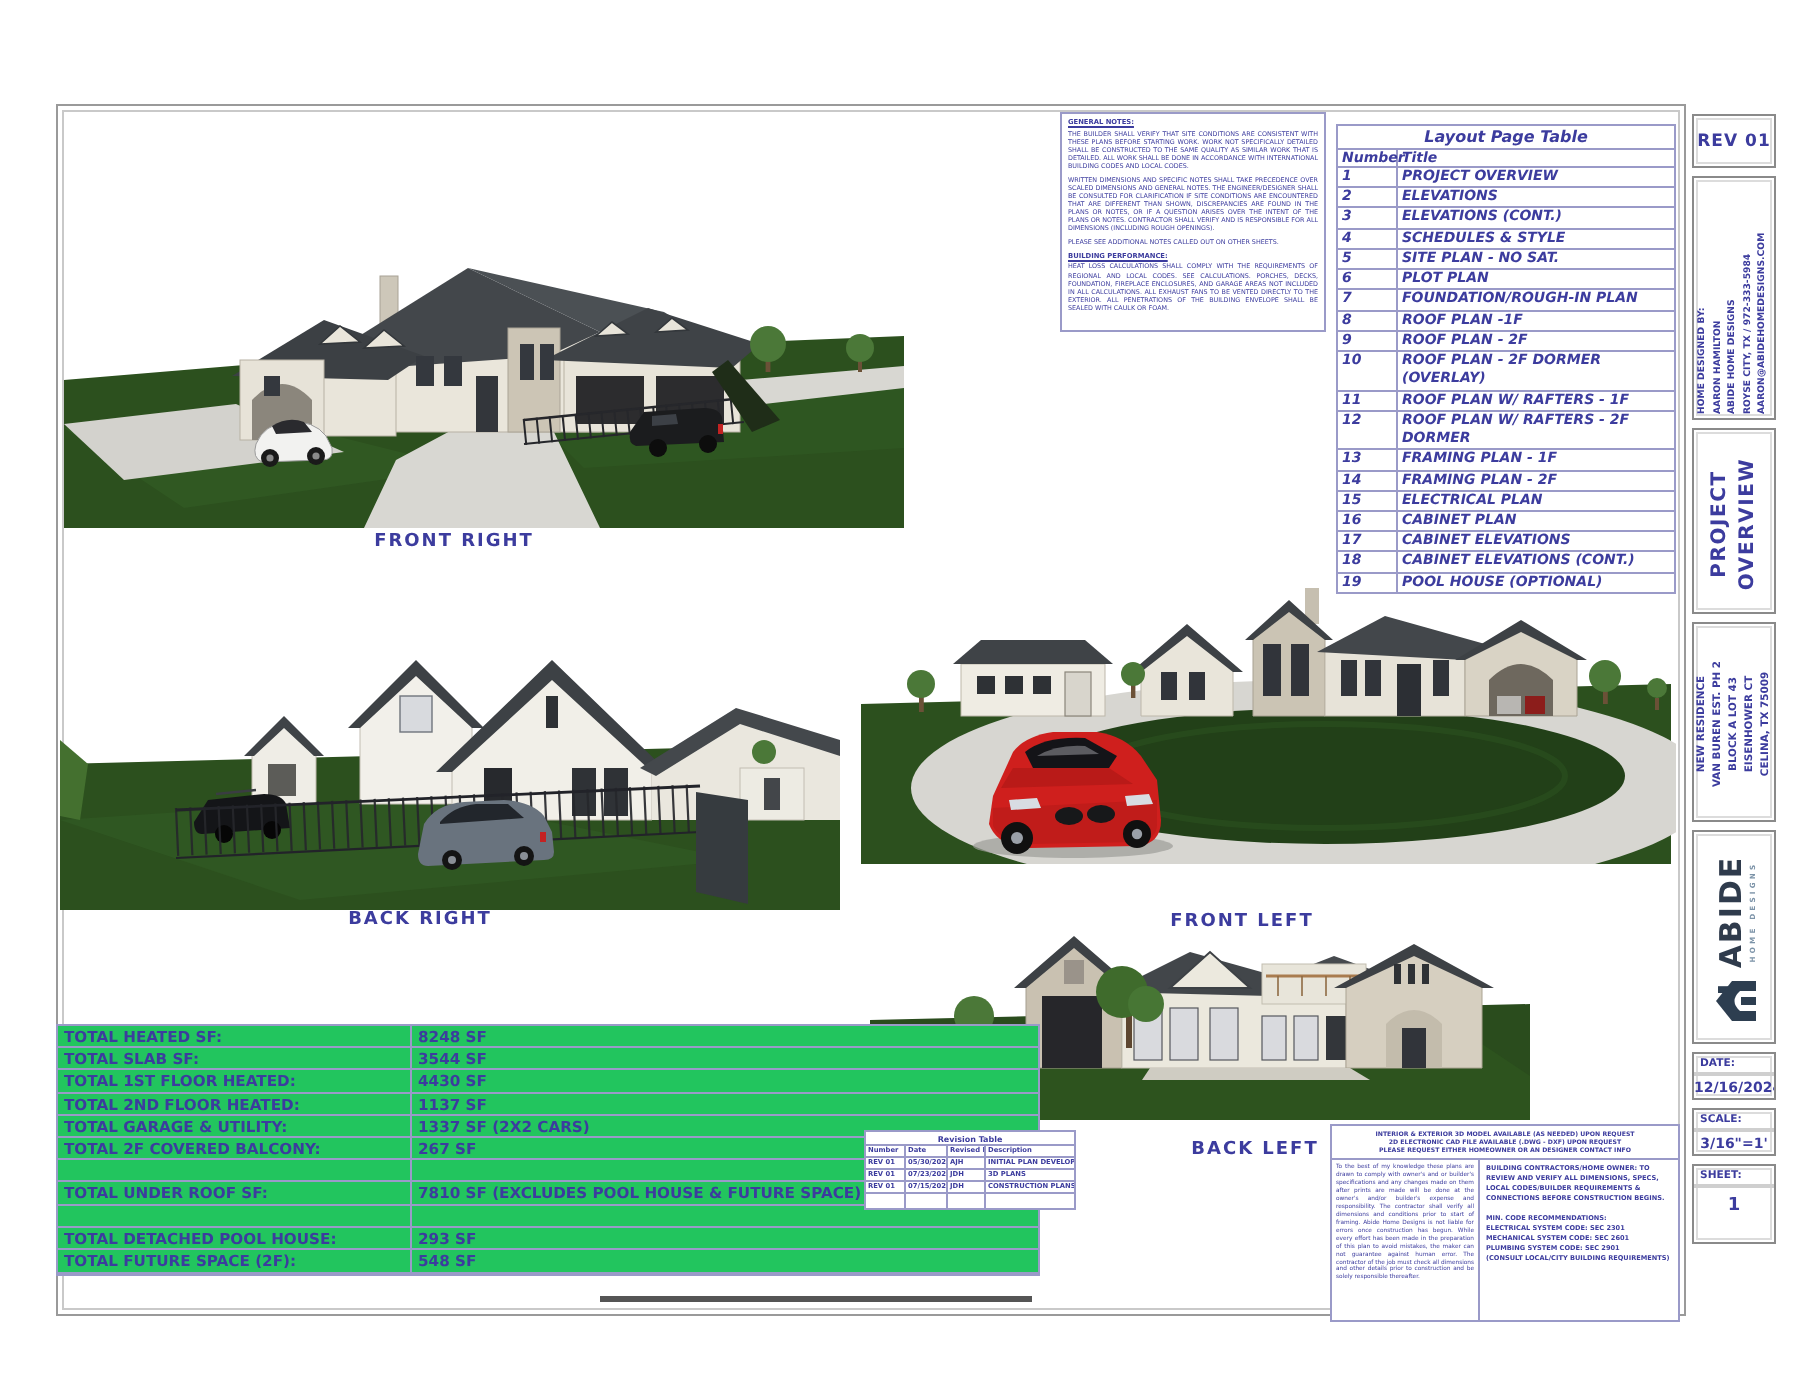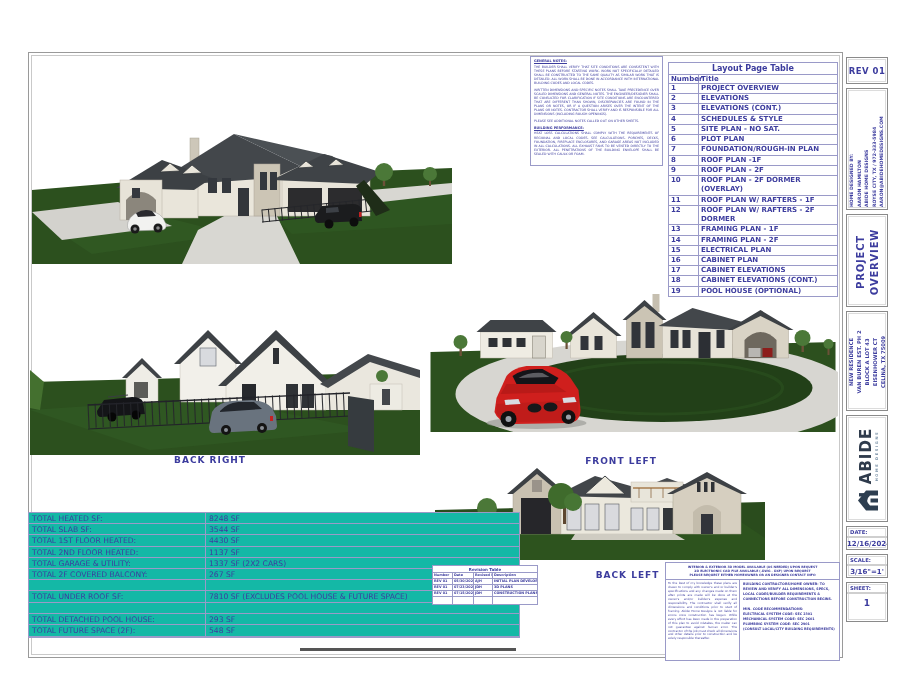--- a/index.html
+++ b/index.html
@@ -37,39 +37,39 @@
 
   
   .gen-notes { position:absolute; left:530px; top:56px; width:133px; height:110px;
     border:1px solid var(--tb); padding:2px 3px; color:var(--ink); font-size:3.2px;
     line-height:1.28; overflow:hidden; }
   .gen-notes h4 { font-size:3.4px; text-decoration:underline; margin-bottom:1.5px; }
   .gen-notes p { margin-bottom:2.5px; text-align:justify; }
 
   
   .lp-table { position:absolute; left:668px; top:62px; width:170px; background:#fff;
-    border:1px solid var(--tb); color:var(--ink); font-weight:bold; z-index:5; }
+    border:1px solid var(--tb); color:var(--ink); font-weight:bold; z-index:5;font-style:italic; }
   .lp-title { font-size:8px; text-align:center; padding:1px 0; border-bottom:1px solid var(--tb); }
   .lp-head { display:flex; font-size:7px; border-bottom:1px solid var(--tb); }
   .lp-head .c1 { width:30px; border-right:1px solid var(--tb); padding:0 2px; }
   .lp-head .c2 { flex:1; padding:0 2px; }
   .lt-row { display:flex; font-size:7px; line-height:1.32; border-bottom:1px solid var(--tb); }
   .lt-row:last-child { border-bottom:none;align-items:flex-end; }
   .lt-num { width:30px; border-right:1px solid var(--tb); padding:0 2px; }
   .lt-title { flex:1; padding:0 2px; }
 
   
   .render { position:absolute; }
   .view-label { position:absolute; color:var(--ink); font-size:9px; font-weight:bold;
     letter-spacing:1px; text-align:center; }
 
   
   .sf-table { position:absolute; left:28px; top:512px; width:492px;
-    border:1px solid var(--tb); border-bottom:2px solid var(--tb); background:#14b8a6;
-    color:var(--ink); font-weight:normal; }
+    border:1px solid var(--tb); border-bottom:2px solid var(--tb); background:#22c55e;
+    color:var(--ink); font-weight:bold; }
   .sf-row { display:flex; height:11.2px; border-bottom:1px solid var(--tb); font-size:7.6px;
     line-height:11px; }
   .sf-row:last-child { border-bottom:none; }
   .sf-label { width:177px; border-right:1px solid var(--tb); padding:0 3px; white-space:nowrap; }
   .sf-value { flex:1; padding:0 3px; white-space:nowrap; }
   .sf-endbar { position:absolute; left:300px; top:648px; width:216px; height:2.5px; background:#555; }
 
   
   .rev-table { position:absolute; left:432px; top:565px; width:106px; border:1px solid var(--tb);
     background:#fff; color:var(--ink); font-weight:bold; }
@@ -159,20 +159,21 @@
       </g>
       <g>
         <rect x="350.8" y="114" width="2.4" height="8" fill="#6b5137"></rect>
           <circle cx="352" cy="108" r="9" fill="#4b7838"></circle>
         <rect x="397" y="115" width="2" height="7" fill="#6b5137"></rect>
           <circle cx="398" cy="110" r="7" fill="#4b7838"></circle>
         <path d="M332,116 L358,146 L344,152 L324,122 Z" fill="#1f2d18"></path>
       </g>
     </svg>
   </div>
+  <div class="view-label" style="left:32px;top:266px;width:390px;">FRONT RIGHT</div>
 
   <div class="render" style="left:30px;top:290px;width:390px;height:165px;">
     <svg width="390" height="165" viewBox="0 0 390 165">
       <g>
         <path d="M0,92 L390,82 L390,165 L0,165 Z" fill="#2c501e"></path>
         <path d="M0,120 L180,108 L340,140 L120,160 Z" fill="#356227" opacity=".4"></path>
       </g>
       <g>
         <path d="M96,112 L96,86 L112,72 L128,86 L128,112 Z" fill="#efede6" stroke="#bdb8ac" stroke-width=".5"></path>
         <path d="M92,88 L112,68 L132,88 L127,88 L112,74 L97,88 Z" fill="#3f4347"></path>

